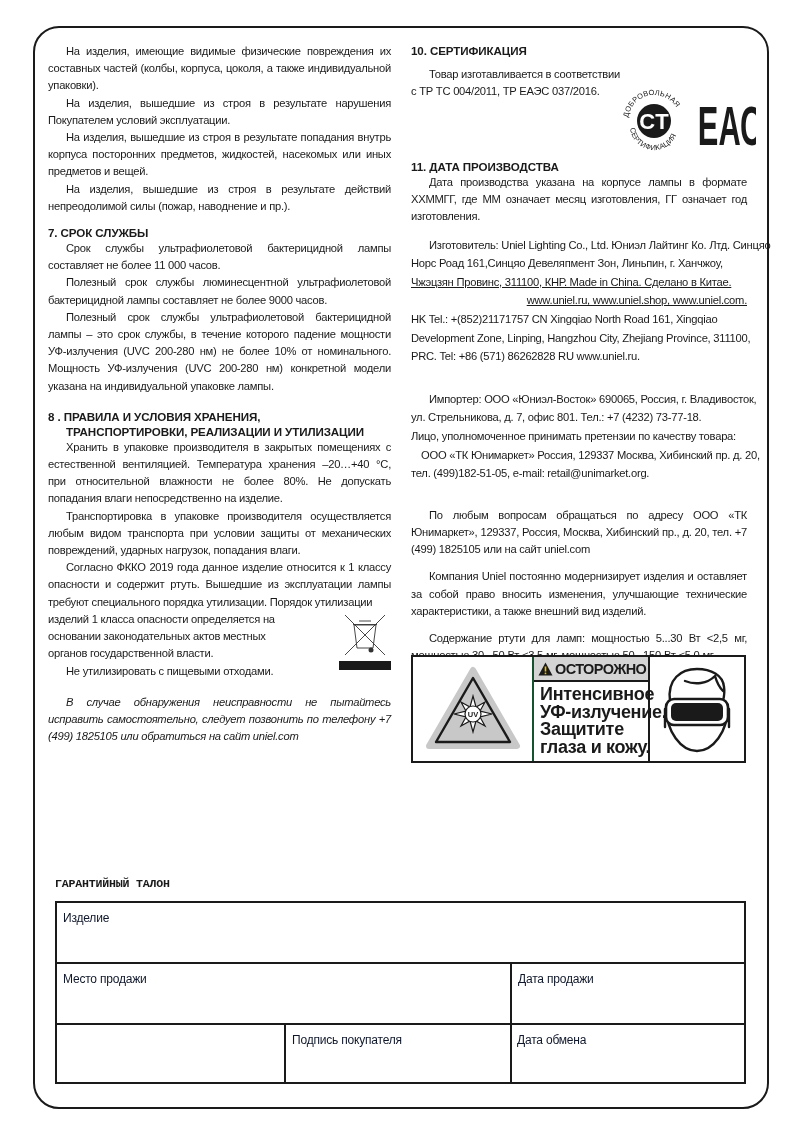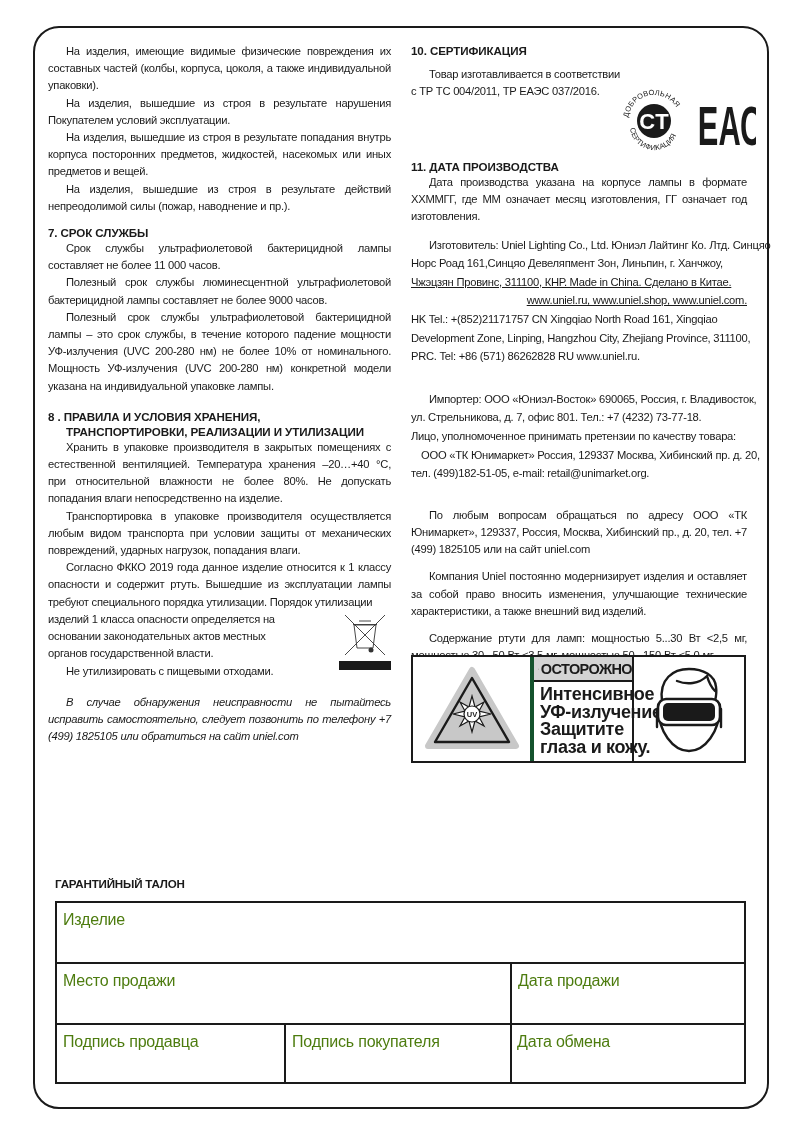--- a/index.html
+++ b/index.html
@@ -32,37 +32,37 @@
   .disposal-narrow { width: 270px; text-align: left !important; }
   .disposal-icon { position: absolute; right: 0; top: 2px; width: 52px; height: 58px; }
 
   .cert-logos { position: absolute; left: 209px; top: 45px; width: 136px; height: 66px; }
 
   
   .uv-panel {
     position: absolute; left: 411px; top: 655px; width: 335px; height: 108px;
     border: 2px solid #1a1a1a; display: flex; background: #fff;
   }
-  .uv-cell1 { width: 121px; border-right: 4px solid #14532d; display: flex; align-items: center; justify-content: center; }
-  .uv-cell2 { width: 100px; border-right: 2px solid #1a1a1a; display: flex; flex-direction: column; }
+  .uv-cell1 { width: 121px; border-right: 2px solid #14532d; display: flex; align-items: center; justify-content: center; }
+  .uv-cell2 { width: 116px; border-right: 2px solid #1a1a1a; display: flex; flex-direction: column; }
   .uv-cell3 { flex: 1; display: flex; align-items: center; justify-content: center; }
   .warn-head {
     background: #d4d4d4; border-bottom: 2px solid #1a1a1a; height: 25px;
     display: flex; align-items: center; padding-left: 4px;
     font-weight: bold; font-size: 14.5px; letter-spacing: -0.6px; white-space: nowrap;
   }
   .warn-head .tri { width: 15px; height: 14px; margin-right: 2px; }
   .warn-body { padding: 4px 0 0 6px; font-weight: bold; font-size: 18px; line-height: 17.5px; letter-spacing: -0.3px; }
   .warn-body div { white-space: nowrap; }
 
   
-  .wt-title { position: absolute; left: 55px; top: 877px; font-weight: bold; font-size: 11.6px; letter-spacing: -0.2px; }
+  .wt-title { position: absolute; left: 55px; top: 877px; font-weight: bold; font-size: 11.6px; letter-spacing: -0.2px; font-family: Liberation Mono, monospace; }
   .wt { position: absolute; left: 55px; top: 901px; width: 691px; height: 183px; border: 2px solid #1a1a1a; }
   .wt-row { position: absolute; left: 0; right: 0; }
-  .wt-cell { position: absolute; top: 0; bottom: 0; padding: 8px 0 0 6px; font-size: 16px; color: #4d7c0f; letter-spacing: -0.2px; }
+  .wt-cell { position: absolute; top: 0; bottom: 0; padding: 8px 0 0 6px; font-size: 12px; color: #0f172a; letter-spacing: -0.2px; }
   .hline { position: absolute; left: 0; right: 0; height: 2px; background: #1a1a1a; }
   .vline { position: absolute; width: 2px; background: #1a1a1a; }
 </style>
 </head>
 <body>
 
 <div class="frame"></div>
 
 <div class="col-left">
   <div>
@@ -222,23 +222,20 @@
   <div class="wt-row" style="top:61px; height:59px;border-radius:18px;">
     <div class="wt-cell" style="left:0; width:453px;">
       <span>Место продажи</span>
     </div>
     <div class="wt-cell" style="left:455px; right:0;">
       <span>Дата продажи</span>
     </div>
   </div>
   <div class="hline" style="top:120px;"></div>
   <div class="wt-row" style="top:122px; height:57px;">
-    <div class="wt-cell" style="left:0; width:227px;">
-      <span>Подпись продавца</span>
-    </div>
     <div class="wt-cell" style="left:229px; width:176px;">
       <span>Подпись покупателя</span>
     </div>
     <div class="wt-cell" style="left:454px; right:0;">
       <span>Дата обмена</span>
     </div>
   </div>
   <div class="vline" style="left:453px; top:61px; height:118px;"></div>
   <div class="vline" style="left:227px; top:122px; height:57px;"></div>
 </div>

